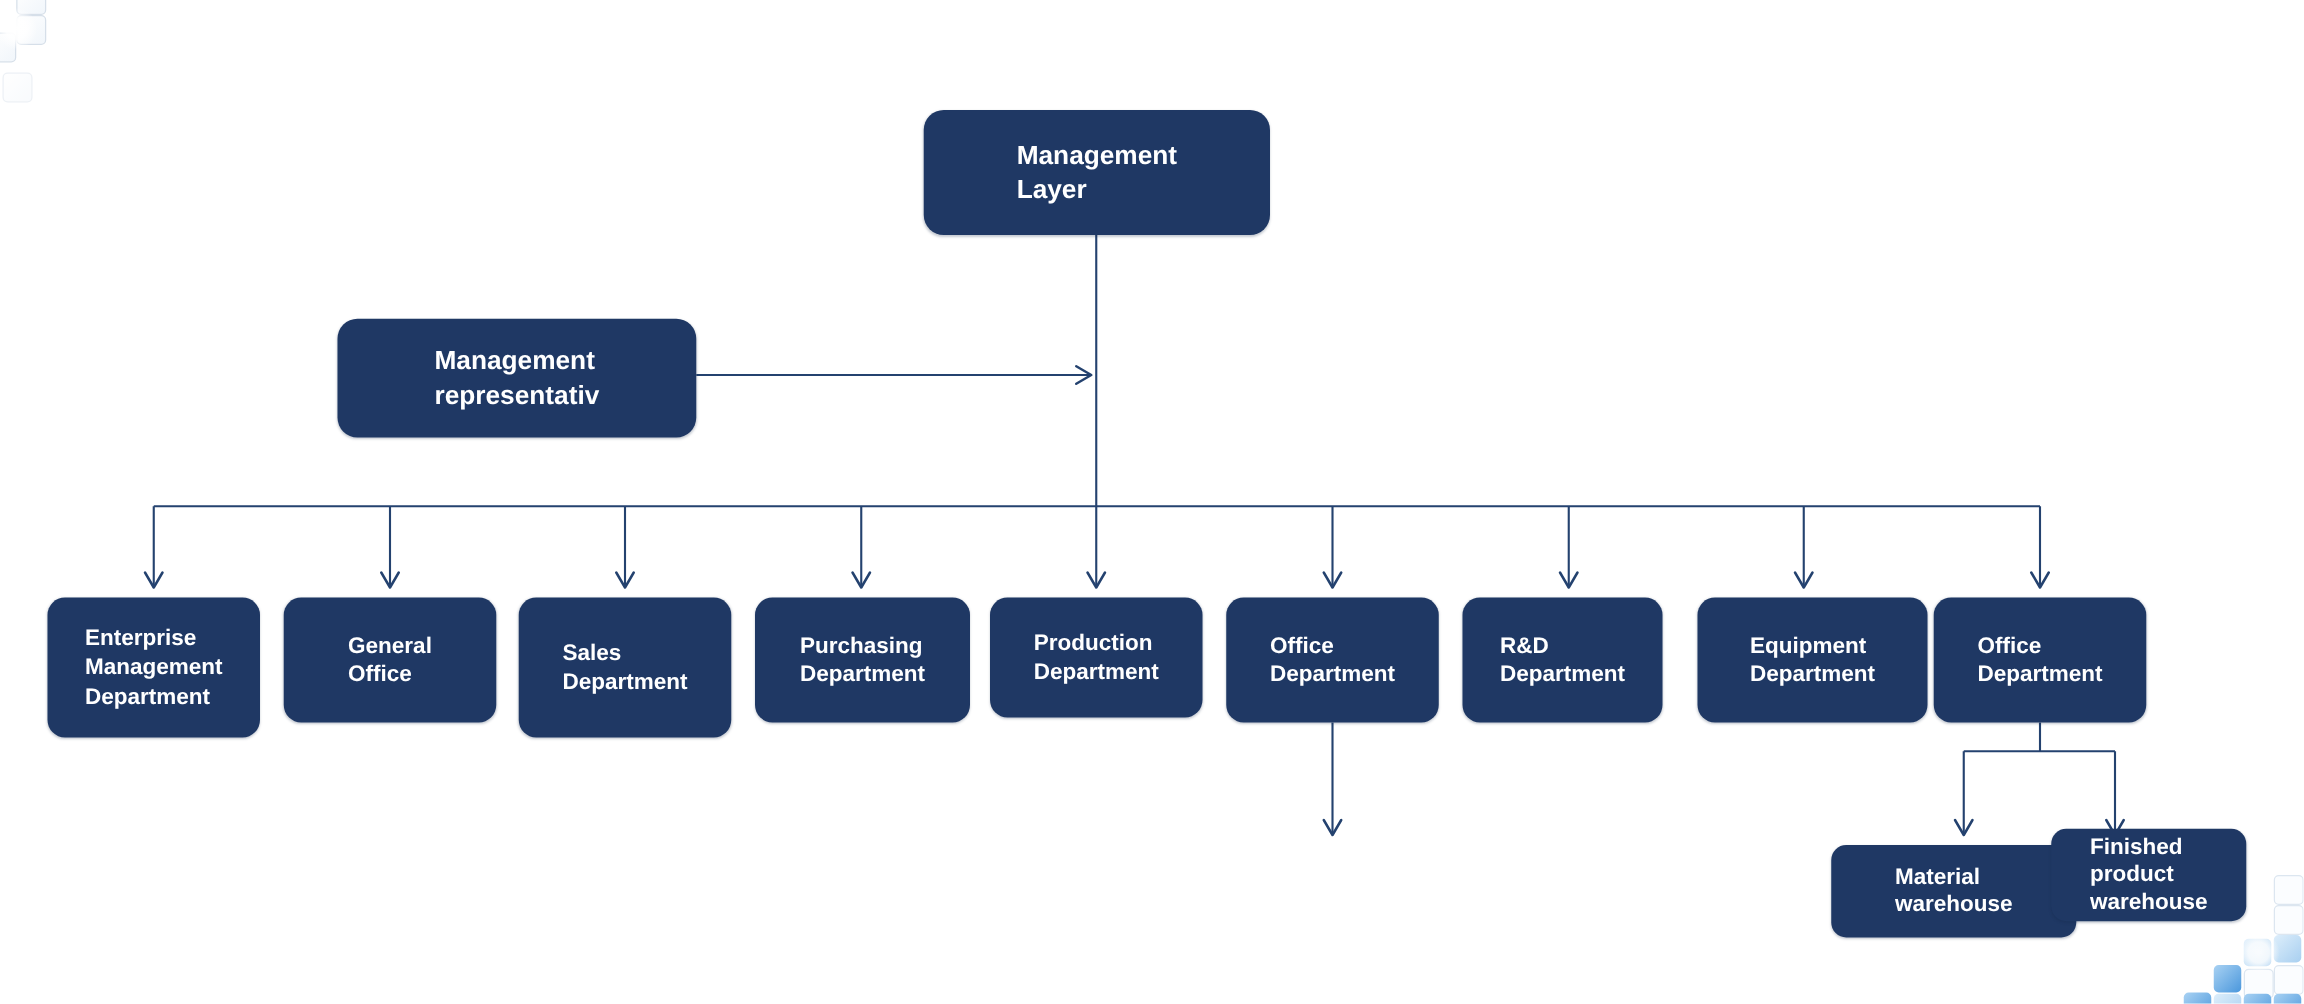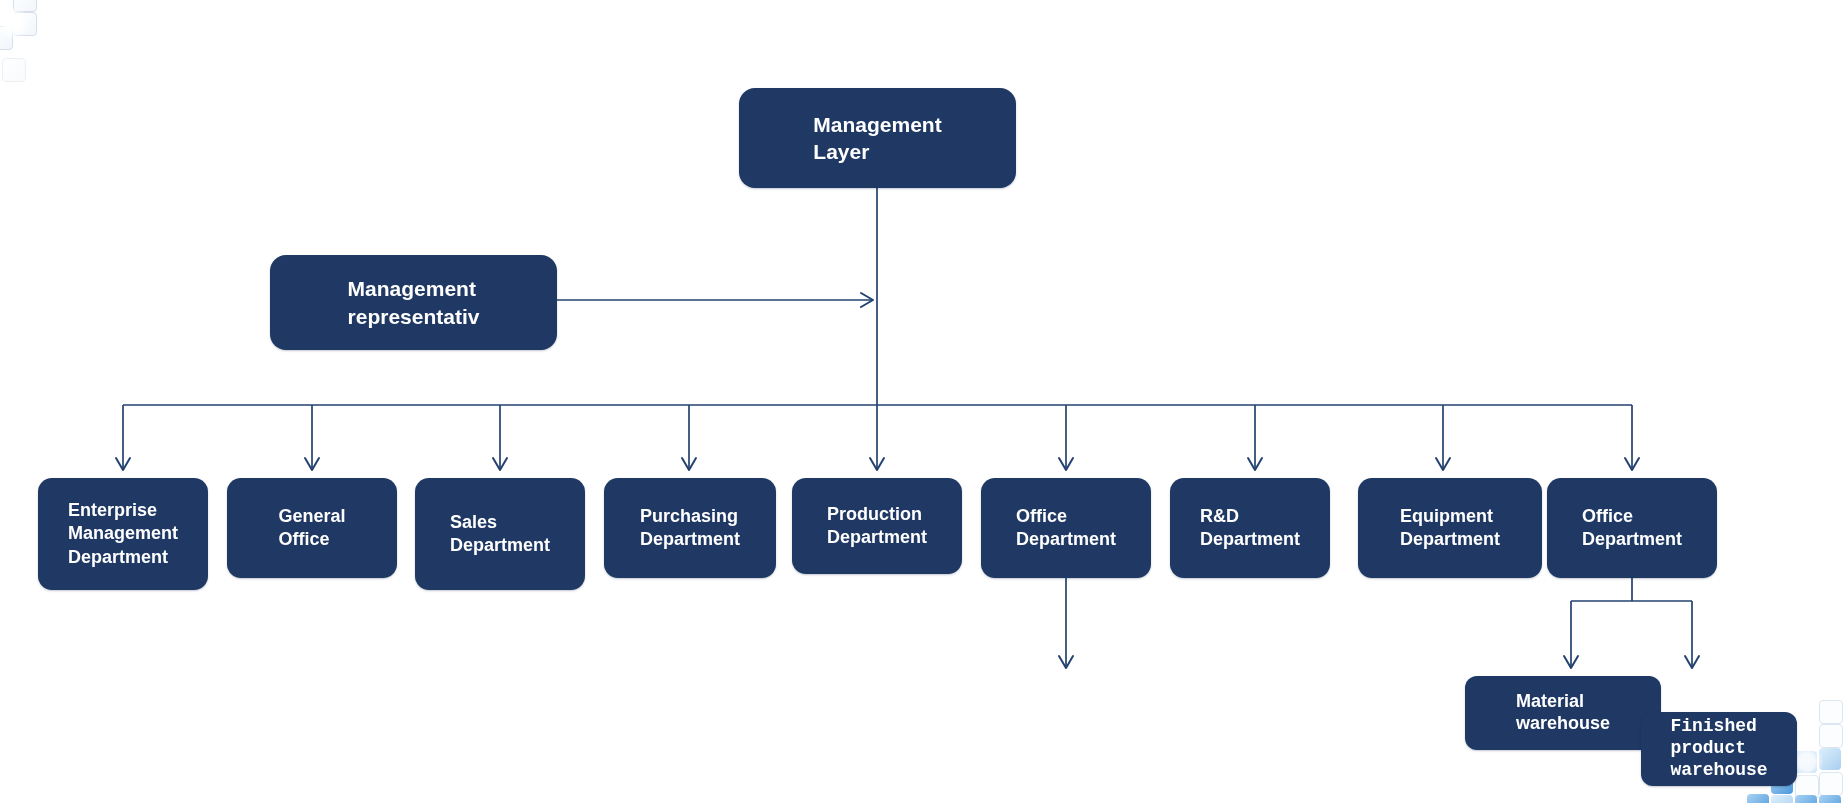--- a/index.html
+++ b/index.html
@@ -145,17 +145,17 @@
 Department</div>
   <div class="node lvl2" style="left:1170px; top:478px; width:160px; height:100px;">R&amp;D
 Department</div>
   <div class="node lvl2" style="left:1358px; top:478px; width:184px; height:100px;">Equipment
 Department</div>
   <div class="node lvl2" style="left:1547px; top:478px; width:170px; height:100px;">Office
 Department</div>
 
   <div class="node lvl3" style="left:1465px; top:676px; width:196px; height:74px;">Material
 warehouse</div>
-  <div class="node lvl3" style="left:1641px; top:712px; width:156px; height:74px;font-family:Liberation Mono, monospace;">Finished
+  <div class="node lvl3" style="left:1641px; top:663px; width:156px; height:74px;">Finished
 product
 warehouse</div>
 
 </div>
 
 </body></html>

